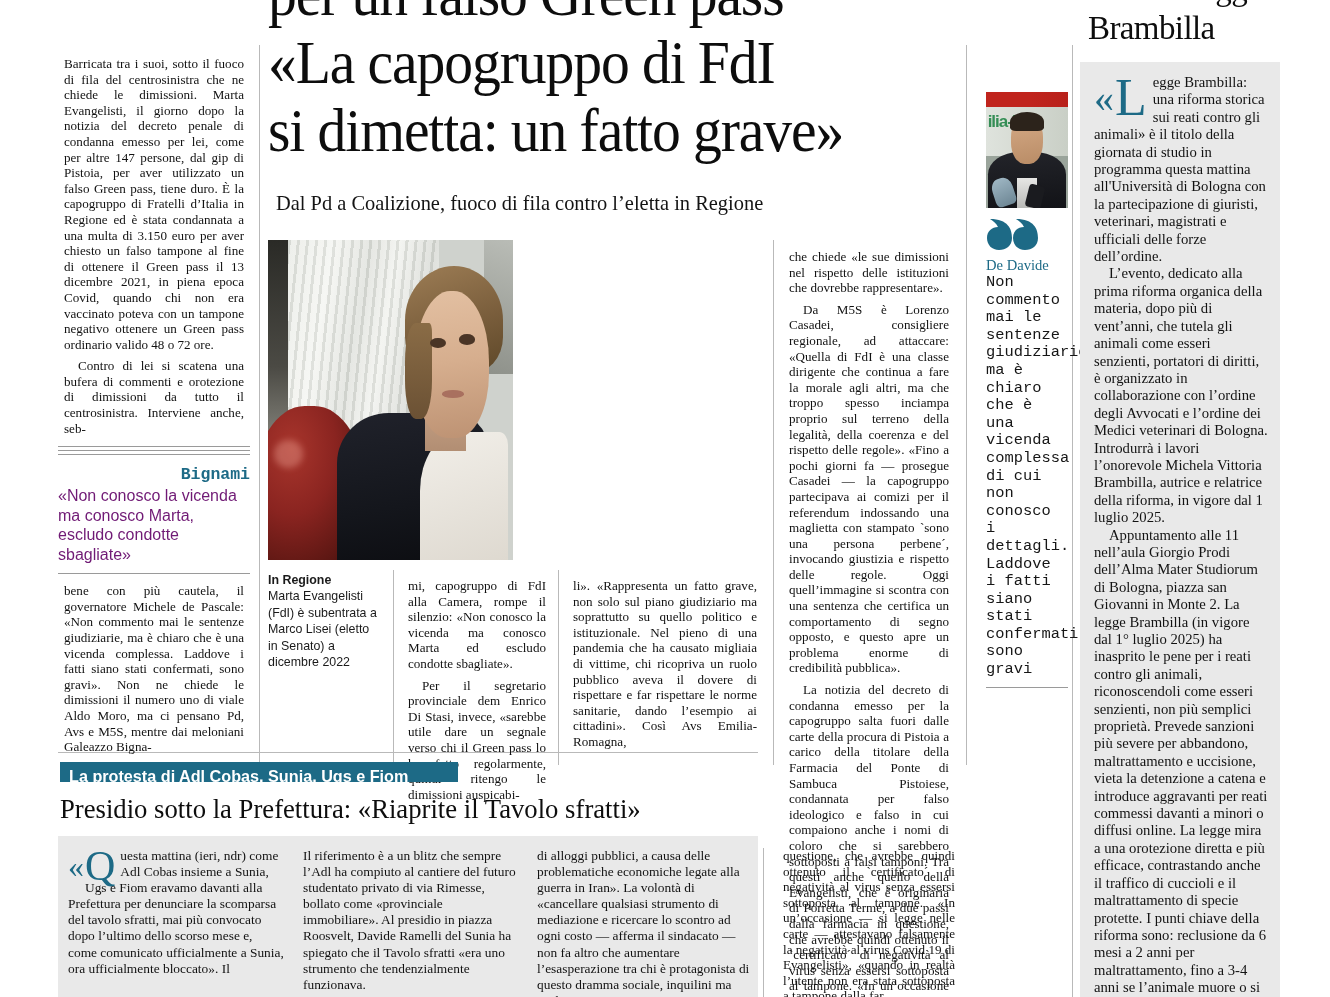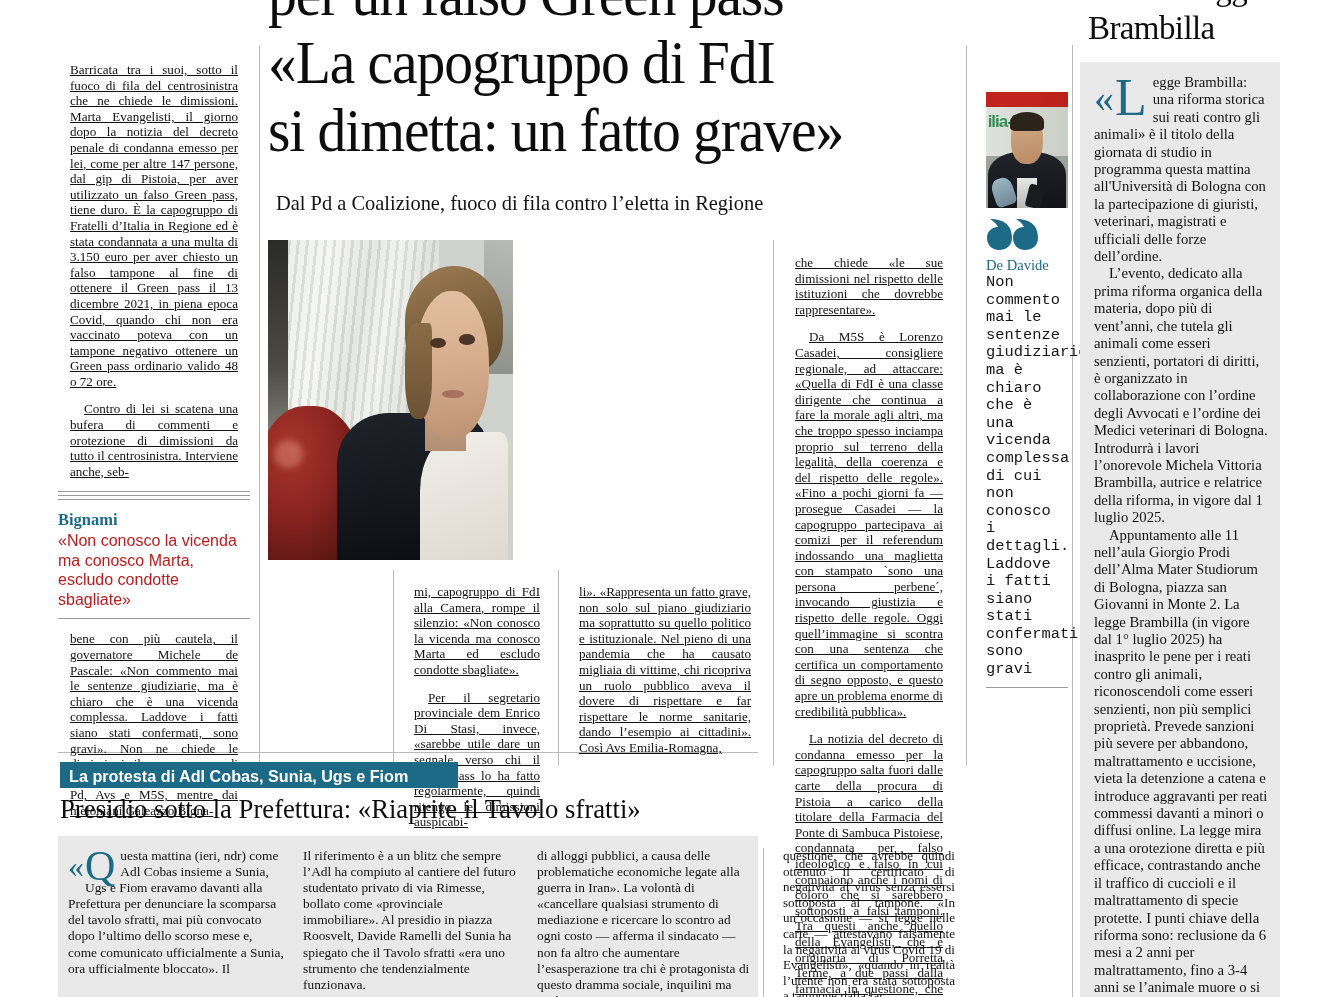--- a/index.html
+++ b/index.html
@@ -15,21 +15,21 @@
 
   
   .body-serif{
     font-family:"Liberation Serif", serif;
     font-size:13.1px;
     line-height:15.6px;
     text-align:justify;
     -webkit-hyphens:auto;hyphens:auto;
     color:#111;
   }
-  .body-serif p{margin:12px;text-indent:14px;text-decoration:underline;}
+  .body-serif p{margin:6px;text-indent:14px;}
   .body-serif p.noind{text-indent:0;}
 
   
   .headline-wrap{
     position:absolute;left:268px;top:-40px;width:690px;
   }
   .hl-line{
     font-family:"Liberation Serif", serif;
     font-weight:400;
     font-size:62px;
@@ -53,27 +53,27 @@
   
   .vrule{position:absolute;width:1px;background:#b9b9b9;}
   .hrule{position:absolute;height:1px;background:#b9b9b9;}
 
   
   #col1{position:absolute;left:58px;top:50px;width:192px;}
   .quotebox{margin-top:10px;}
   .qb-rules{height:12px;margin-bottom:7px;}
   .qb-rules div{height:1px;background:#9a9a9a;margin-bottom:3px;}
   .qb-name{
-    font-family:Liberation Serif, serif;
+    font-family:Liberation Mono, monospace;
     font-weight:bold;font-size:16.5px;line-height:19px;
-    color:#1d6a86;margin-bottom:2px;
+    color:#1d6a86;margin-bottom:2px;text-align:right;
   }
   .qb-text{
     font-family:"Liberation Sans", sans-serif;
-    font-size:16px;line-height:19.5px;color:#b91c1c;
+    font-size:16px;line-height:19.5px;color:#701a75;
   }
   .qb-botrule{height:1px;background:#9a9a9a;margin-top:9px;}
 
   
   .photo{
     position:absolute;left:268px;top:240px;width:245px;height:320px;
     overflow:hidden;background:#cfd2cd;
   }
   .ph-curtain{position:absolute;left:8%;top:0;width:62%;height:63%;
     background:linear-gradient(100deg,#e9ebe6 0%,#f4f5f1 25%,#dfe1dc 45%,#f1f2ee 60%,#d8dad5 80%,#eceee9 100%);}
@@ -175,21 +175,21 @@
     margin:4px 1px 0 0;
   }
   .dc-letter{
     float:left;font-family:"Liberation Serif", serif;
     font-size:52px;line-height:44px;color:#1d6a86;
     margin:2px 6px -4px 0;
   }
 
   
   .bot-banner{
-    position:absolute;left:60px;top:762px;width:398px;height:26px;
+    position:absolute;left:60px;top:762px;width:398px;height:20px;
     background:#1d6a86;
   }
   .bot-banner span{
     display:block;padding:3px 9px 0 9px;
     font-family:"Liberation Sans", sans-serif;font-weight:bold;
     font-size:16.2px;line-height:22px;color:#ffffff;white-space:nowrap;
   }
   .bot-title{
     position:absolute;left:60px;top:792px;width:700px;
     font-family:"Liberation Serif", serif;
@@ -264,20 +264,24 @@
     <div class="ph-body"></div>
     <div class="ph-blouse"></div>
     <div class="ph-neck"></div>
     <div class="ph-hair"></div>
     <div class="ph-face"></div>
     <div class="ph-hair2"></div>
     <div class="ph-eye" style="left:66%;top:30.5%;"></div>
     <div class="ph-eye" style="left:78%;top:29.5%;"></div>
     <div class="ph-mouth"></div>
   </div>
+  <div class="photo-cap">
+    <span class="cap-lbl">In Regione</span><br>
+    <span>Marta Evangelisti (FdI) è subentrata a Marco Lisei (eletto in Senato) a dicembre 2022</span>
+  </div>
 
   <div class="body-serif" style="position:absolute;left:567px;top:572px;width:196px;">
     <p class="noind">li». «Rappresenta un fatto grave, non solo sul piano giudiziario ma soprattutto su quello politico e istituzionale. Nel pieno di una pandemia che ha causato migliaia di vittime, chi ricopriva un ruolo pubblico aveva il dovere di rispettare e far rispettare le norme sanitarie, dando l’esempio ai cittadini». Così Avs Emilia-Romagna,</p>
   </div>
 
   <div class="body-serif" style="position:absolute;left:402px;top:572px;width:150px;">
     <p class="noind">mi, capogruppo di FdI alla Camera, rompe il silenzio: «Non conosco la vicenda ma conosco Marta ed escludo condotte sbagliate».</p>
     <p>Per il segretario provinciale dem Enrico Di Stasi, invece, «sarebbe utile dare un segnale verso chi il Green pass lo ha fatto regolarmente, quindi ritengo le dimissioni auspicabi-</p>
   </div>
 

